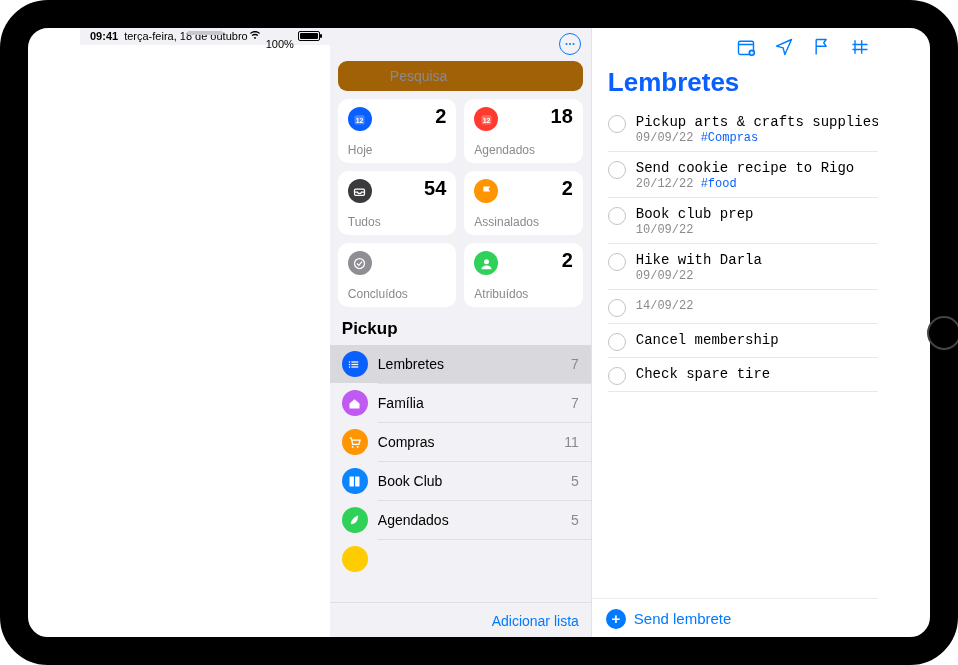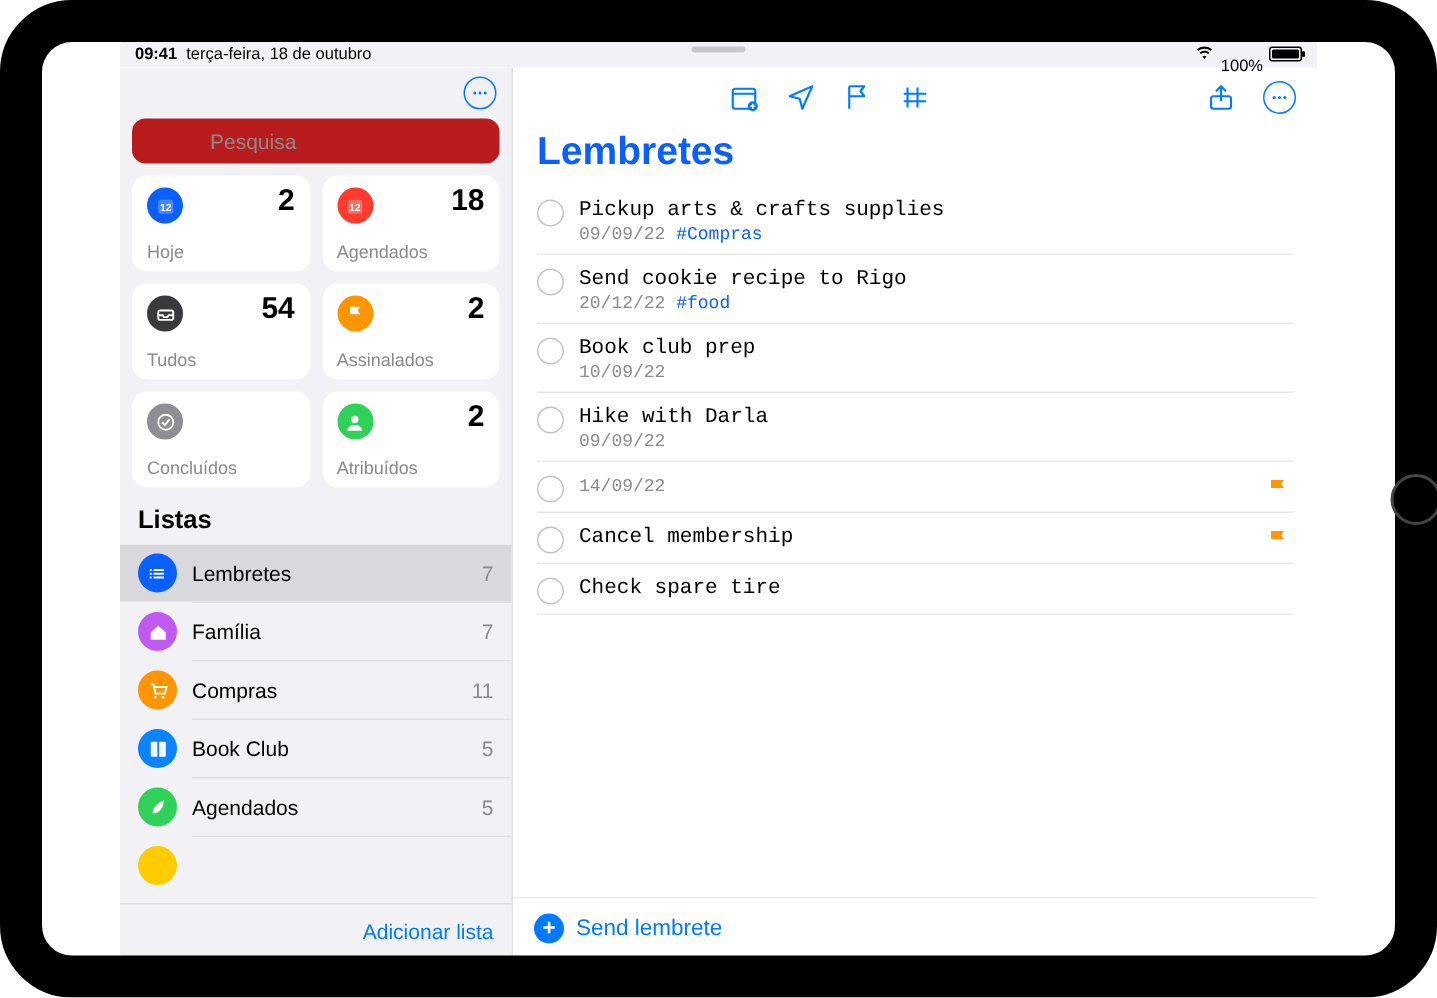--- a/index.html
+++ b/index.html
@@ -28,21 +28,21 @@
     border: 2px solid #444;
     border-radius: 50%;
     z-index: 60;
     background: #000;
   }
   .screen {
     position: absolute;
     left: 80px; right: 80px; top: 27px; bottom: 27px;
     background: #fff;
     display: flex;
-    flex-direction: column;
+    flex-direction: row;
     overflow: hidden;
     border-radius: 4px;
   }
   .status-bar {
     height: 18px;
     display: flex;
     align-items: center;
     padding: 0 10px;
     font-size: 11px;
     color: #000;
@@ -75,21 +75,21 @@
   }
   .sidebar-top-bar {
     display: flex; justify-content: flex-end; padding: 6px 10px 2px;
   }
   .more-btn {
     width: 22px; height: 22px; border: 1.8px solid #007aff; border-radius: 50%;
     display: flex; align-items: center; justify-content: center; color: #007aff;
   }
   .search-row {
     margin: 4px 8px 8px;
-    background: #b91c1c;
+    background: #a16207;
     border-radius: 9px;
     height: 30px;
     display: flex; align-items: center;
     padding: 0 8px;
     color: #8a8a8e;
     gap: 44px;
   }
   .search-row input {
     flex:1; border:none; background:transparent; font-size:14px; color:#000;
     outline: none;
@@ -289,21 +289,21 @@
               <svg viewBox="0 0 24 24" width="15" height="15">
                 <circle cx="12" cy="9" r="4" fill="#fff"></circle>
                 <path d="M4 21c0-4 4-6 8-6s8 2 8 6" fill="#fff"></path>
               </svg>
             </div>
             <div class="count">2</div>
             <div class="label">Atribuídos</div>
           </div>
         </div>
 
-      <div class="lists-header">Listas</div>
+      <div class="lists-header">Pickup</div>
       <div class="lists-scroll" id="lists-container">
           <div class="list-row selected">
             <div class="list-icon-circle" style="background:#0a60ff">
               <svg viewBox="0 0 24 24" width="15" height="15">
                 <line x1="7" y1="8" x2="18" y2="8" stroke="#fff" stroke-width="2"></line>
                 <line x1="7" y1="12" x2="18" y2="12" stroke="#fff" stroke-width="2"></line>
                 <line x1="7" y1="16" x2="18" y2="16" stroke="#fff" stroke-width="2"></line>
                 <circle cx="4" cy="8" r="1.2" fill="#fff"></circle>
                 <circle cx="4" cy="12" r="1.2" fill="#fff"></circle>
                 <circle cx="4" cy="16" r="1.2" fill="#fff"></circle>

